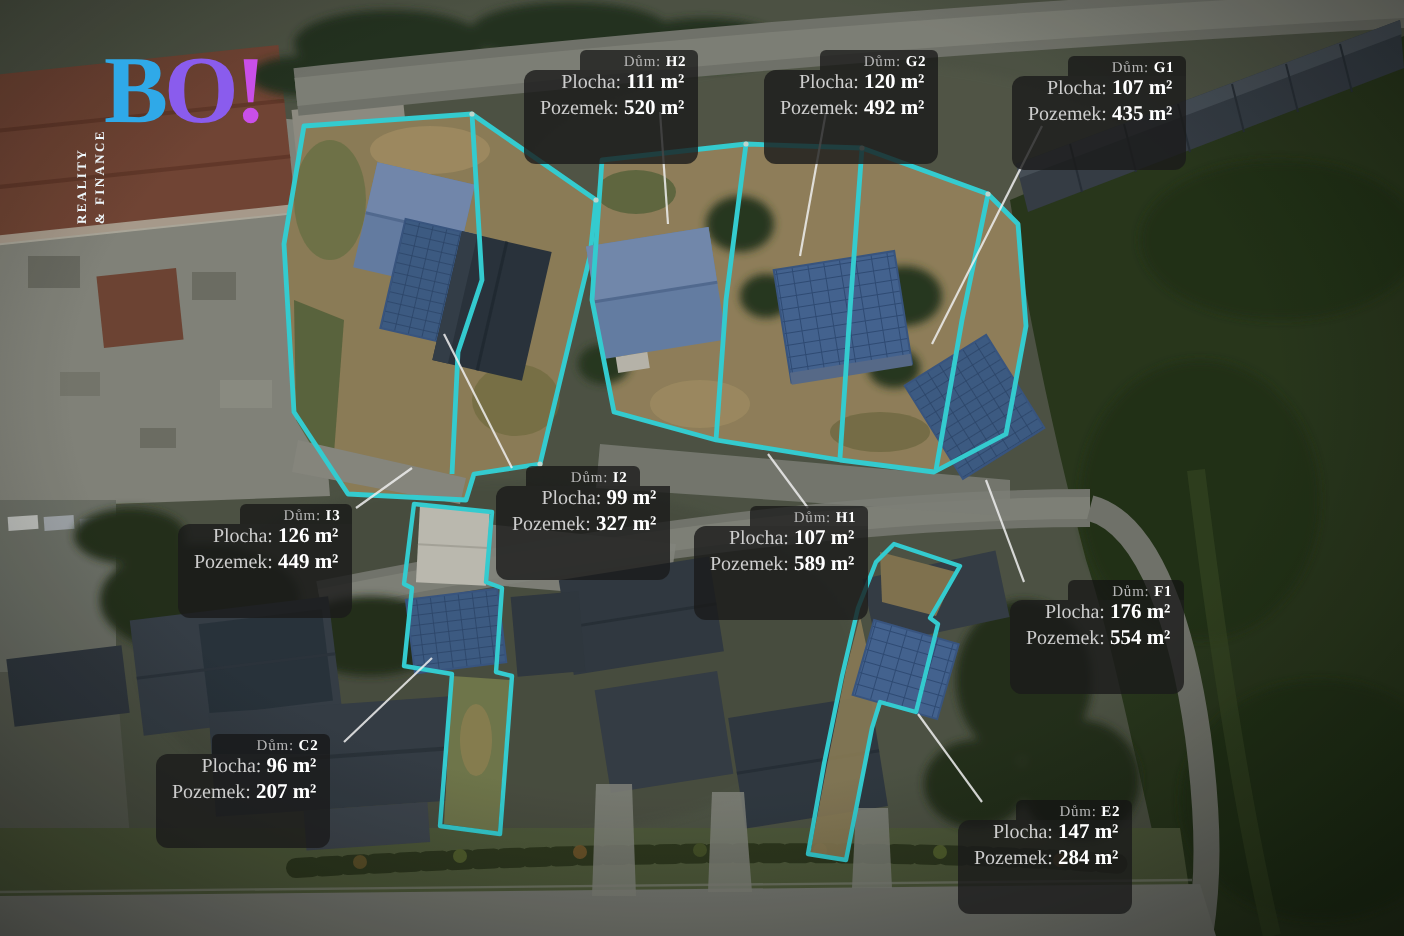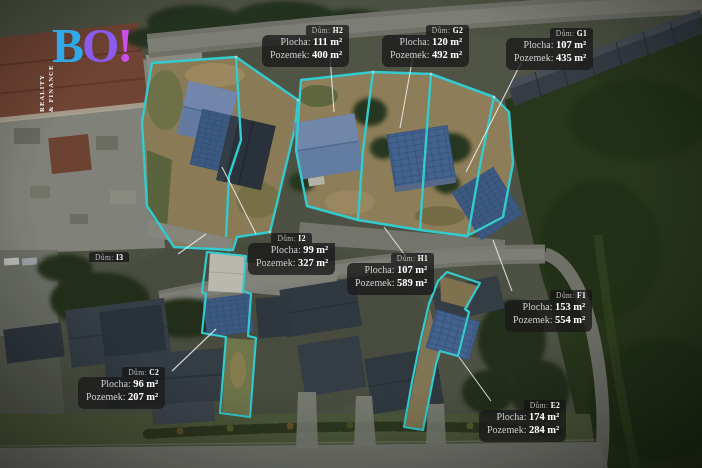--- a/index.html
+++ b/index.html
@@ -4,23 +4,23 @@
 <style>
   html,body{margin:0;padding:0;background:#1a1d18;}
   #stage{position:relative;width:702px;height:468px;overflow:hidden;background:#54594a;
          font-family:Liberation Serif, serif;}
   #scene{position:absolute;left:0;top:0;}
 
   
   .plot-label{position:absolute;display:flex;flex-direction:column;align-items:flex-end;
               z-index:30;pointer-events:none;}
   .pl-dum{background:rgba(20,20,20,.72);color:#b6b6b6;font-size:7.5px;letter-spacing:.4px;
-          padding:1px 6px 0 6px;border-radius:3px 3px 0 0;line-height:1.25;white-space:nowrap;}
+          padding:1px 6px 0 22px;border-radius:3px 3px 0 0;line-height:1.25;white-space:nowrap;}
   .pl-dum b{color:#fff;font-weight:700;}
-  .pl-box{background:rgba(26,26,26,.8);border-radius:6px 0 6px 6px;padding:1px 7px 5px 8px;
+  .pl-box{background:rgba(26,26,26,.8);border-radius:6px 0 6px 6px;padding:1px 7px 20px 8px;
           text-align:right;}
   .pl-row{font-size:10px;color:#cdcdcd;line-height:1.2;white-space:nowrap;}
   .pl-row b{color:#fff;font-size:10.5px;font-weight:700;}
 
   
   .logo{position:absolute;left:34px;top:20px;width:150px;height:95px;z-index:40;}
   .logo-tagline{position:absolute;left:4px;top:92px;transform:rotate(-90deg);
                 transform-origin:0 0;display:flex;flex-direction:column;gap:1px;
                 color:#eef7fb;font-size:6.5px;font-weight:700;letter-spacing:1.2px;
                 line-height:1.3;width:64px;}
@@ -292,21 +292,21 @@
       <span>Dům:</span>
       <b>H2</b>
     </div>
     <div class="pl-box">
       <div class="pl-row">
         <span>Plocha:</span>
         <b>111 m²</b>
       </div>
       <div class="pl-row">
         <span>Pozemek:</span>
-        <b>400 m²</b>
+        <b>520 m²</b>
       </div>
     </div>
   </div>
       <div class="plot-label" style="left: 382px; top: 25px;">
     <div class="pl-dum">
       <span>Dům:</span>
       <b>G2</b>
     </div>
     <div class="pl-box">
       <div class="pl-row">
@@ -349,20 +349,30 @@
         <span>Pozemek:</span>
         <b>327 m²</b>
       </div>
     </div>
   </div>
       <div class="plot-label" style="left: 89px; top: 252px; align-items: flex-end;">
     <div class="pl-dum">
       <span>Dům:</span>
       <b>I3</b>
     </div>
+    <div class="pl-box">
+      <div class="pl-row">
+        <span>Plocha:</span>
+        <b>126 m²</b>
+      </div>
+      <div class="pl-row">
+        <span>Pozemek:</span>
+        <b>449 m²</b>
+      </div>
+    </div>
   </div>
       <div class="plot-label" style="left: 347px; top: 253px; justify-content: space-between;">
     <div class="pl-dum">
       <span>Dům:</span>
       <b>H1</b>
     </div>
     <div class="pl-box">
       <div class="pl-row">
         <span>Plocha:</span>
         <b>107 m²</b>
@@ -374,21 +384,21 @@
     </div>
   </div>
       <div class="plot-label" style="left: 505px; top: 290px; justify-content: center;">
     <div class="pl-dum">
       <span>Dům:</span>
       <b>F1</b>
     </div>
     <div class="pl-box">
       <div class="pl-row">
         <span>Plocha:</span>
-        <b>153 m²</b>
+        <b>176 m²</b>
       </div>
       <div class="pl-row">
         <span>Pozemek:</span>
         <b>554 m²</b>
       </div>
     </div>
   </div>
       <div class="plot-label" style="left: 78px; top: 367px;">
     <div class="pl-dum">
       <span>Dům:</span>
@@ -406,21 +416,21 @@
     </div>
   </div>
       <div class="plot-label" style="left: 479px; top: 400px; justify-content: center;">
     <div class="pl-dum">
       <span>Dům:</span>
       <b>E2</b>
     </div>
     <div class="pl-box">
       <div class="pl-row">
         <span>Plocha:</span>
-        <b>174 m²</b>
+        <b>147 m²</b>
       </div>
       <div class="pl-row">
         <span>Pozemek:</span>
         <b>284 m²</b>
       </div>
     </div>
   </div>
     </div>
 </div>
 

